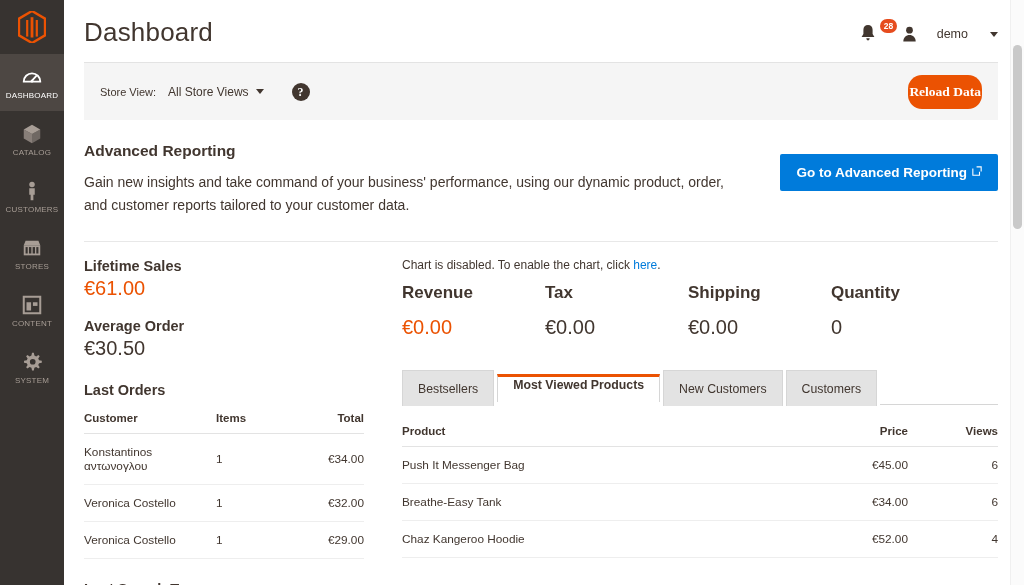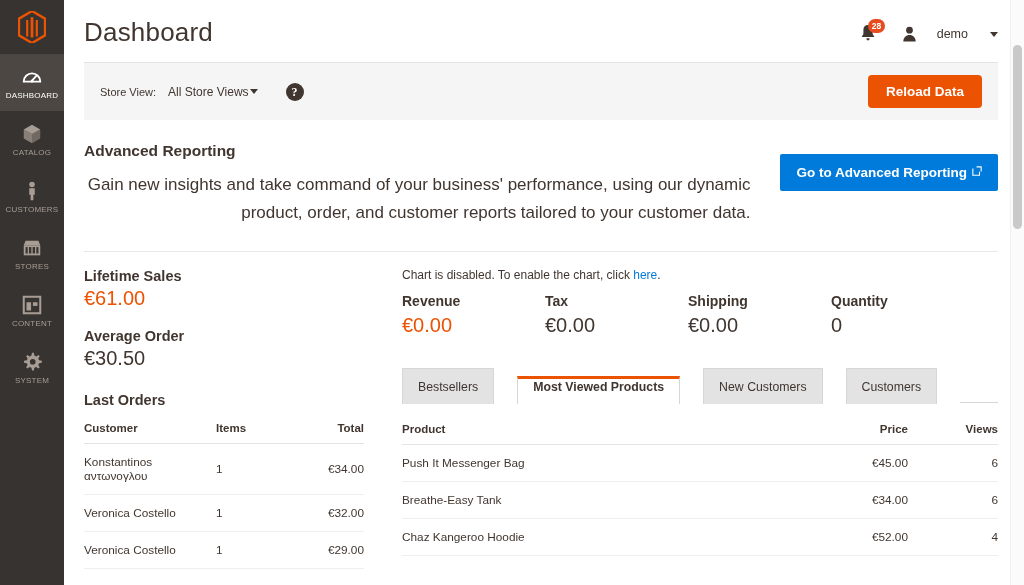--- a/index.html
+++ b/index.html
@@ -44,67 +44,67 @@
     background: #ffffff;
   }
   .page-title {
     font-size: 26px; font-weight: 400; color: #41362f;
     letter-spacing: .2px; line-height: 1.1;
   }
   .header-right { display: flex; align-items: center; gap: 20px; padding-top: 6px; }
   .bell-wrap { position: relative; width: 22px; height: 20px; cursor: pointer; }
   .bell-icon { width: 16px; height: 18px; display:block; }
   .bell-badge {
-    position: absolute; top: -5px; left: 8px;
+    position: absolute; top: -5px; left: 20px;
     background: #e64c1e; color: #fff; border-radius: 9px;
     font-size: 8.5px; font-weight: bold; line-height: 1;
     padding: 2.5px 4px 2.5px 4px; min-width: 16px; text-align: right;
   }
   .user-menu { display: flex; align-items: center; gap: 20px; cursor: pointer; }
   .user-icon { width: 15px; height: 16px; display:block; }
   .user-name { font-size: 12.5px; color: #41362f; }
   .caret { width: 0; height: 0; border-left: 4px solid transparent;
     border-right: 4px solid transparent; border-top: 5px solid #41362f; margin-left: 2px;}
 
   
   .storeview-bar {
     margin: 0 26px 0 20px; border-top: 1px solid #e3e3e3;
     background: #f5f5f5; height: 58px;
     display: flex; align-items: center; padding: 0 16px 0 16px;
     justify-content: space-between;
   }
   .storeview-left { display: flex; align-items: center; gap: 12px; }
   .sv-label { font-size: 11px; font-weight: normal; color: #41362f; }
-  .sv-select { display: flex; align-items: center; gap: 1px; cursor: pointer; }
+  .sv-select { display: flex; align-items: center; gap: 7px; cursor: pointer; }
   .sv-value { font-size: 12px; color: #41362f; }
   .sv-caret { width: 0; height: 0; border-left: 4px solid transparent;
     border-right: 4px solid transparent; border-top: 5px solid #41362f; }
   .help-icon {
     width: 18px; height: 18px; border-radius: 50%; background: #41362f;
     color: #fff; font-size: 12px; font-weight: bold; line-height: 18px;
     text-align: center; cursor: pointer; margin-left: 16px;
     font-family: "Liberation Serif", serif;
   }
   .btn-reload {
-    background: #eb5202; color: #fff; border: 0; border-radius: 4px;
-    font-size: 13.5px; font-weight: bold; padding: 9px 18px; cursor: pointer;
-    font-family: Liberation Sans, sans-serif;
+    background: #eb5202; color: #fff; border: 0; border-radius: 14px;
+    font-size: 13.5px; font-weight: bold; padding: 9px 1px; cursor: pointer;
+    font-family: Liberation Serif, serif;
   }
 
   .content { padding: 0 26px 0 20px; }
   .divider { border-top: 1px solid #e8e8e8; }
 
   
   .adv-report {
     display: flex; align-items: flex-start; justify-content: space-between;
     padding: 22px 0 24px 0; gap: 30px;
   }
   .adv-left { max-width: 680px; }
   .adv-title { font-size: 15.5px; font-weight: bold; color: #41362f; margin-bottom: 11px; }
-  .adv-desc { font-size: 17px; color: #41362f; line-height: 1.65; max-width: 670px; text-align: right; }
+  .adv-desc { font-size: 14px; color: #41362f; line-height: 1.65; max-width: 670px; }
   .btn-advreport {
     background: #007bdb; color: #fff; border: 0; border-radius: 2px;
     font-size: 13.5px; font-weight: bold; padding: 11px 16px;
     cursor: pointer; white-space: nowrap; display: inline-flex;
     align-items: flex-start; gap: 5px; margin-top: 12px;
     font-family: "Liberation Sans", sans-serif;
   }
   .ext-icon { width: 10px; height: 10px; display:block; margin-top: 1px; }
 
   
@@ -129,25 +129,25 @@
     border-bottom: 1px solid #eeeeee;
   }
   table.dash .num { text-align: right; }
   table.dash .mid { text-align: left; }
 
   
   .chart-note { font-size: 12px; color: #41362f; margin-bottom: 11px; }
   .chart-note a { color: #007bdb; text-decoration: none; }
   .totals { display: flex; gap: 0; margin-bottom: 30px; }
   .total-cell { width: 143px; }
-  .total-label { font-size: 14px; font-weight: bold; color: #41362f; margin-bottom: 5px; }
+  .total-label { font-size: 17px; font-weight: bold; color: #41362f; margin-bottom: 13px; }
   .total-value { font-size: 20px; color: #41362f; }
   .total-value.accent { color: #eb5202; }
 
-  .tabs { display: flex; align-items: flex-end; position: relative; gap: 20px; }
+  .tabs { display: flex; align-items: center; position: relative; }
   .tab {
     background: #e3e3e3; border: 1px solid #d6d6d6; border-bottom: none;
     padding: 11px 15px 10px 15px; font-size: 12.3px; color: #41362f;
     cursor: pointer; margin-right: 3px; position: relative; top: 1px;
   }
   .tab.active {
     background: #ffffff; color: #41362f; font-weight: bold;
     border-top: 3px solid #eb5202; padding-top: 1px;
     border-left: 1px solid #d6d6d6; border-right: 1px solid #d6d6d6;
     z-index: 2;

